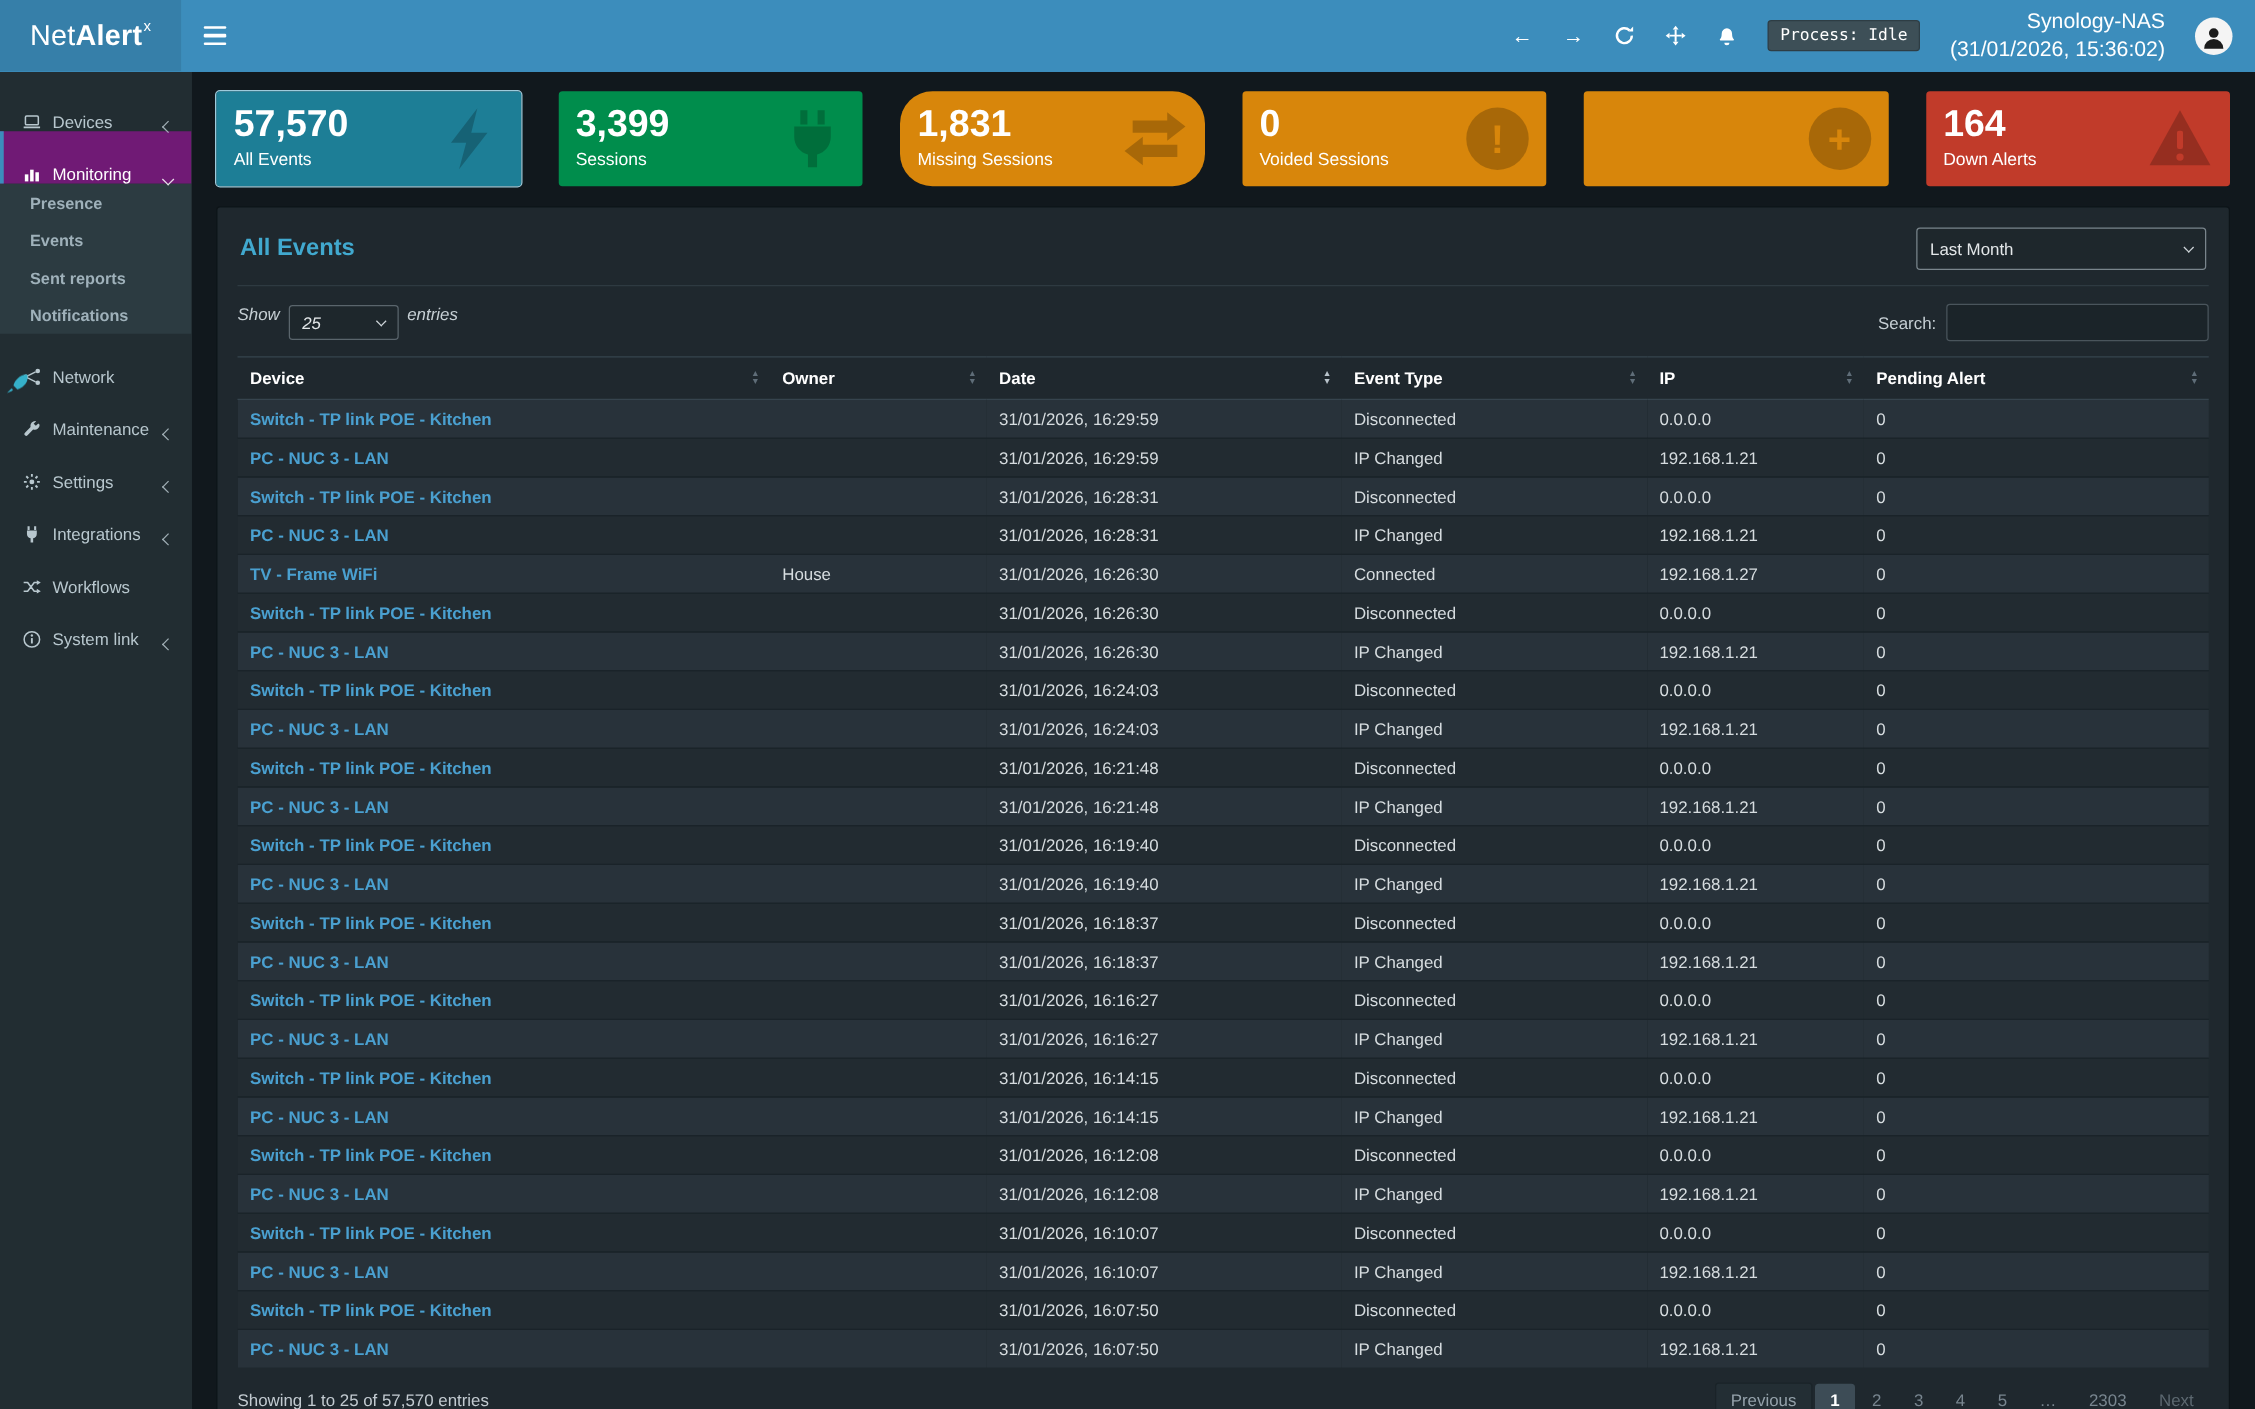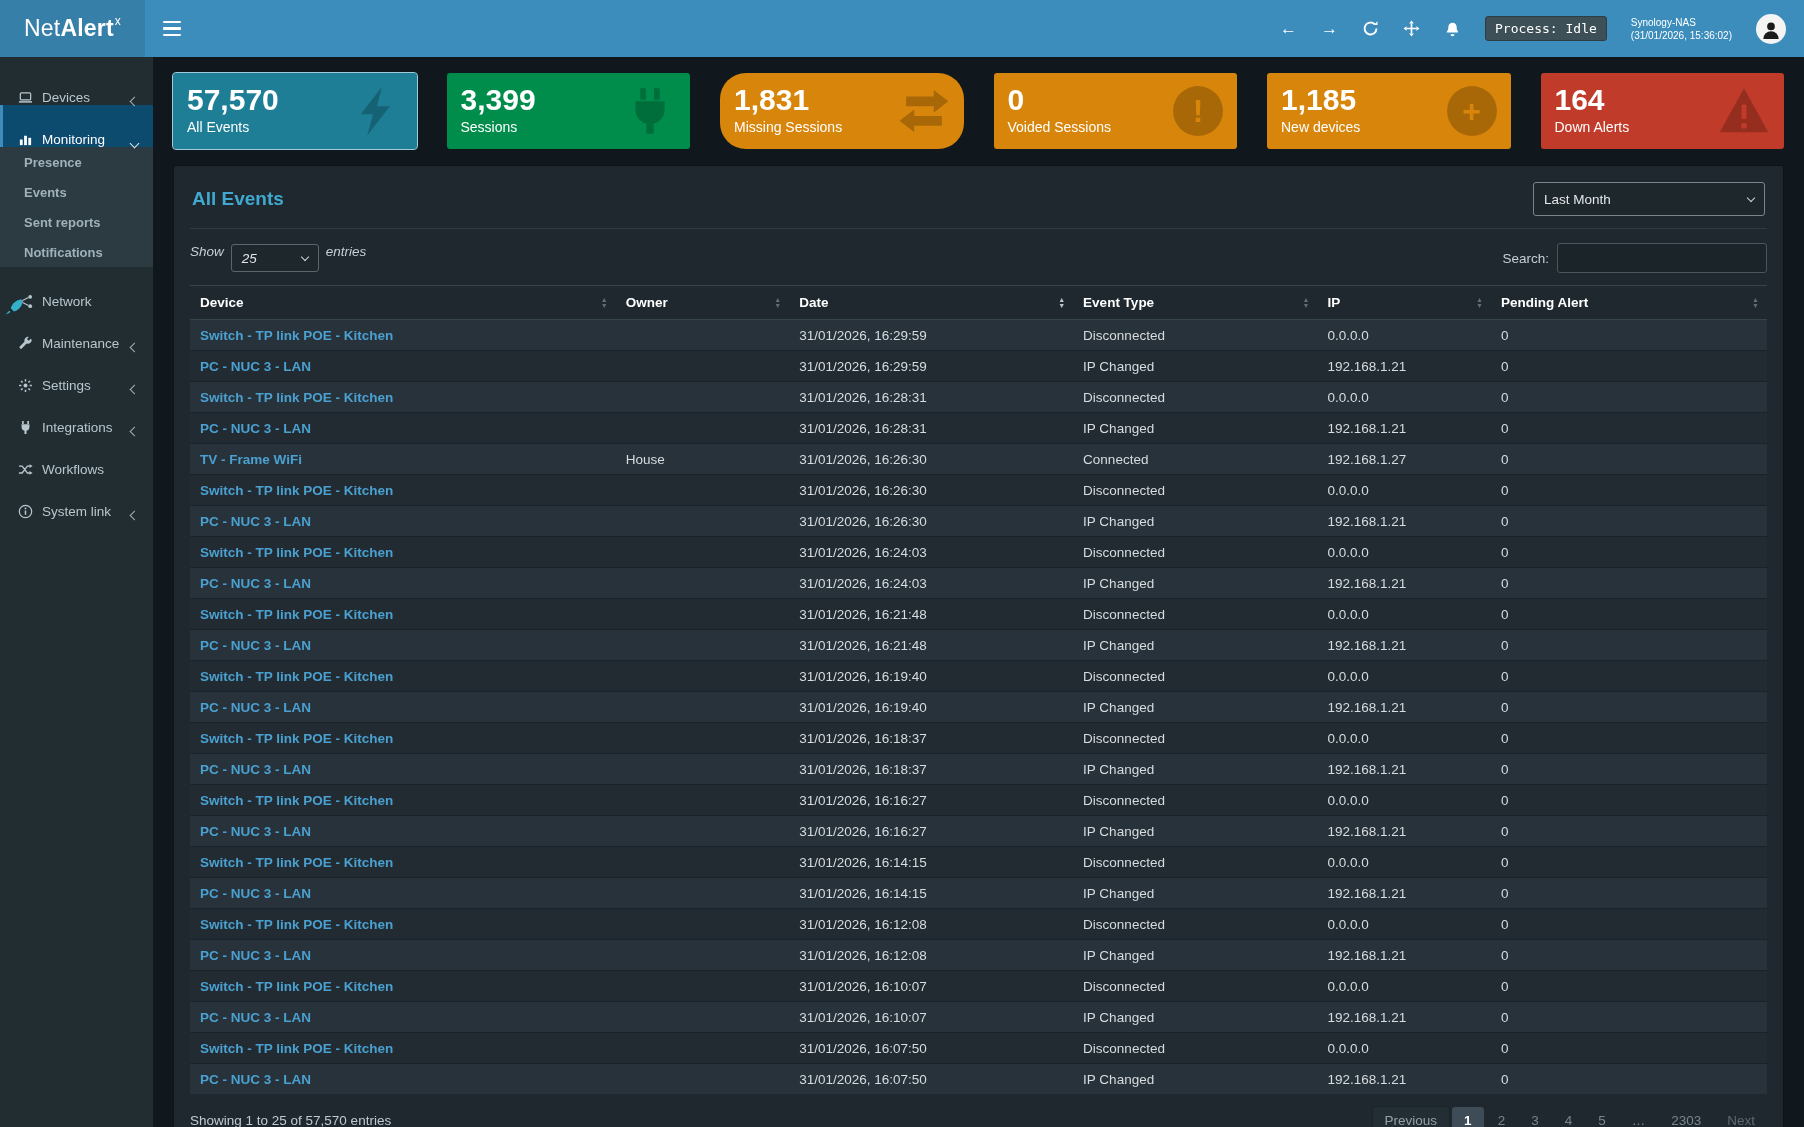--- a/index.html
+++ b/index.html
@@ -23,36 +23,36 @@
   .navbar { flex:1; background:#3c8dbc; display:flex; align-items:center; color:#fff; }
   .hamburger { padding:0 18px; height:57px; display:flex; flex-direction:column; justify-content:center; gap:4px; cursor:pointer; }
   .hamburger i { display:block; width:18px; height:2.5px; background:#fff; border-radius:1px; }
   .nav-right { margin-left:auto; display:flex; align-items:center; gap:24px; padding-right:18px; }
   .nav-ic { font-size:17px; line-height:1; cursor:pointer; display:flex; align-items:center; }
   .nav-ic svg { width:17px; height:17px; }
   .process-badge {
     font-family:"DejaVu Sans Mono", monospace; font-size:13px; color:#fff;
     background:#3d4f57; border:1px solid #2e3d44; border-radius:3px; padding:4px 9px;
   }
-  .hostinfo { font-size:10px; line-height:1.3; text-align:left; }
+  .hostinfo { font-size:17px; line-height:1.3; text-align:right; }
   .avatar {
     width:30px; height:30px; border-radius:50%; background:#f4f4f4;
     display:flex; align-items:center; justify-content:center; cursor:pointer; overflow:hidden;
   }
   .avatar svg { width:22px; height:22px; margin-top:3px; }
 
   
   .sidebar { position:fixed; top:57px; left:0; width:153px; height:1070px; background:#222d32; z-index:40; padding-top:6px; }
   .sb-item {
     height:42px; display:flex; align-items:flex-end; gap:9px; padding-left:14px;
     color:#b8c7ce; font-size:13.5px; cursor:pointer; border-left:3px solid transparent;
   }
   .sb-item .sb-ic { width:16px; height:16px; display:flex; align-items:center; justify-content:center; flex:0 0 16px; }
   .sb-ic svg { width:15px; height:15px; }
-  .sb-item.active { background:#0c4a6e; border-left-color:#3c8dbc; color:#ffffff; }
+  .sb-item.active { background:#701a75; border-left-color:#3c8dbc; color:#ffffff; }
   .chev { width:7px; height:7px; border-right:1.7px solid currentColor; border-bottom:1.7px solid currentColor; display:inline-block; margin-left:auto; margin-right:15px; opacity:.85; }
   .chev-left { transform:rotate(135deg); }
   .chev-down { transform:rotate(45deg); }
   .sb-sub { background:#2c3b41; }
   .sb-sub .sub-item { height:30px; display:flex; align-items:center; padding-left:24px; font-size:13px; color:#9fb1ba; cursor:pointer;font-weight:bold; }
   .rocket {
     position:fixed; left:4px; top:298px; z-index:60; cursor:pointer;
   }
   .rocket svg { width:18px; height:18px; }
 
@@ -328,24 +328,20 @@
       <div class="inner">
         <div class="sb-value">0</div>
         <div class="sb-label">Voided Sessions</div>
       </div>
       <div class="sb-iconwrap">
         <div class="icon-circle">!</div>
       </div>
     </div>
 
     <div class="small-box" style="background: rgb(216, 134, 11); --cardc: #d8860b;">
-      <div class="inner">
-        <div class="sb-value">1,185</div>
-        <div class="sb-label">New devices</div>
-      </div>
       <div class="sb-iconwrap">
         <div class="icon-circle">+</div>
       </div>
     </div>
 
     <div class="small-box" style="background: rgb(193, 59, 42); --cardc: #c13b2a;">
       <div class="inner">
         <div class="sb-value">164</div>
         <div class="sb-label">Down Alerts</div>
       </div>

